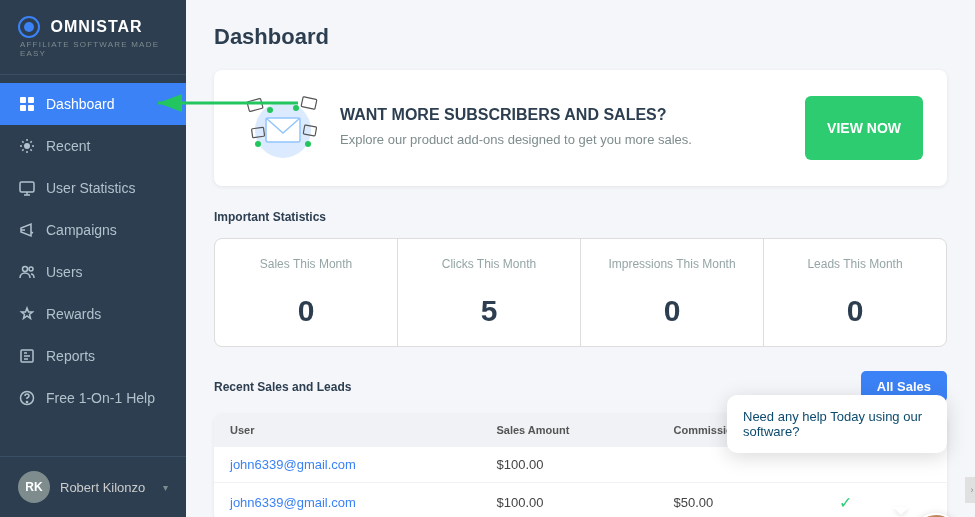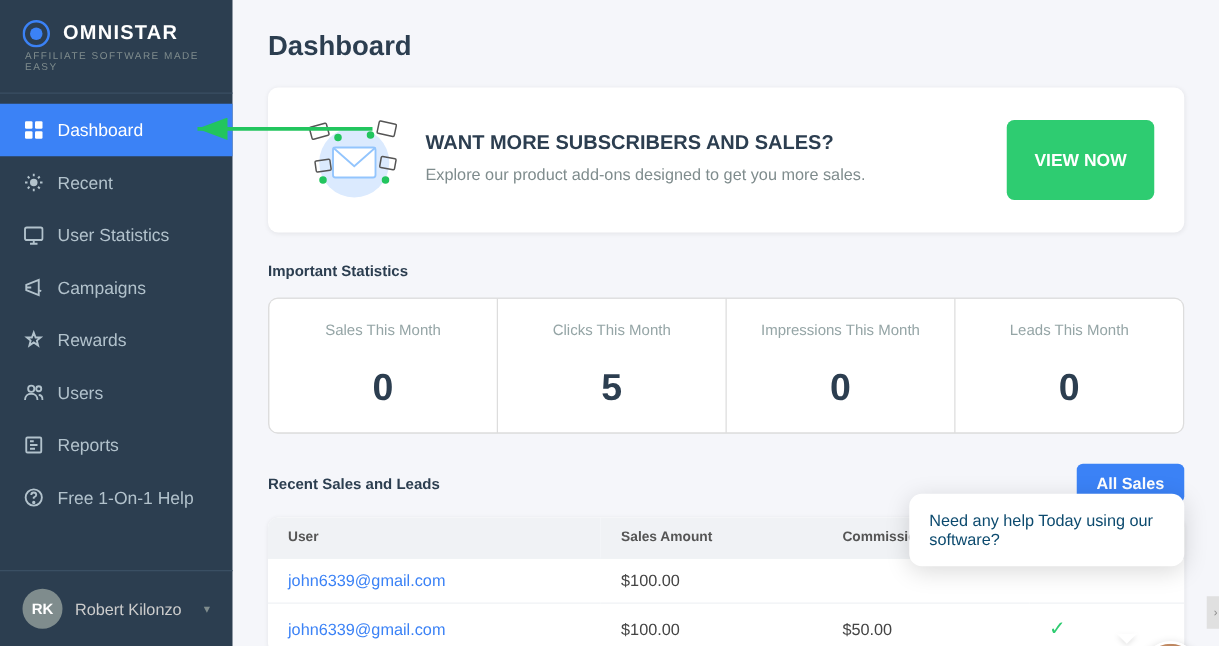--- a/index.html
+++ b/index.html
@@ -103,36 +103,36 @@
         <svg width="16" height="16" viewBox="0 0 16 16" fill="none" stroke="currentColor" stroke-width="1.5">
             <path d="M2 10V6l10-4v12L2 10zm10 0l2 1M2 8h4"></path>
           </svg>
       </span>
       <span>Campaigns</span>
     </div>
 
     <div class="nav-item">
       <span class="nav-icon">
         <svg width="16" height="16" viewBox="0 0 16 16" fill="none" stroke="currentColor" stroke-width="1.5">
-            <path d="M8 2l1.5 4h4l-3 2.5 1 4L8 10l-3.5 2.5 1-4-3-2.5h4z"></path>
-          </svg>
-      </span>
-      <span>Rewards</span>
-    </div>
-
-    <div class="nav-item">
-      <span class="nav-icon">
-        <svg width="16" height="16" viewBox="0 0 16 16" fill="none" stroke="currentColor" stroke-width="1.5">
             <circle cx="6" cy="5" r="2.5"></circle>
             <path d="M1 14c0-3 2.2-5 5-5s5 2 5 5"></path>
             <circle cx="12" cy="5" r="2"></circle>
             <path d="M12 10c1.5 0 3 1 3 4"></path>
           </svg>
       </span>
       <span>Users</span>
+    </div>
+
+    <div class="nav-item">
+      <span class="nav-icon">
+        <svg width="16" height="16" viewBox="0 0 16 16" fill="none" stroke="currentColor" stroke-width="1.5">
+            <path d="M8 2l1.5 4h4l-3 2.5 1 4L8 10l-3.5 2.5 1-4-3-2.5h4z"></path>
+          </svg>
+      </span>
+      <span>Rewards</span>
     </div>
 
     <div class="nav-item">
       <span class="nav-icon">
         <svg width="16" height="16" viewBox="0 0 16 16" fill="none" stroke="currentColor" stroke-width="1.5">
             <rect x="2" y="2" width="12" height="12" rx="1"></rect>
             <path d="M5 8h6M5 11h4M5 5h3"></path>
           </svg>
       </span>
       <span>Reports</span>

